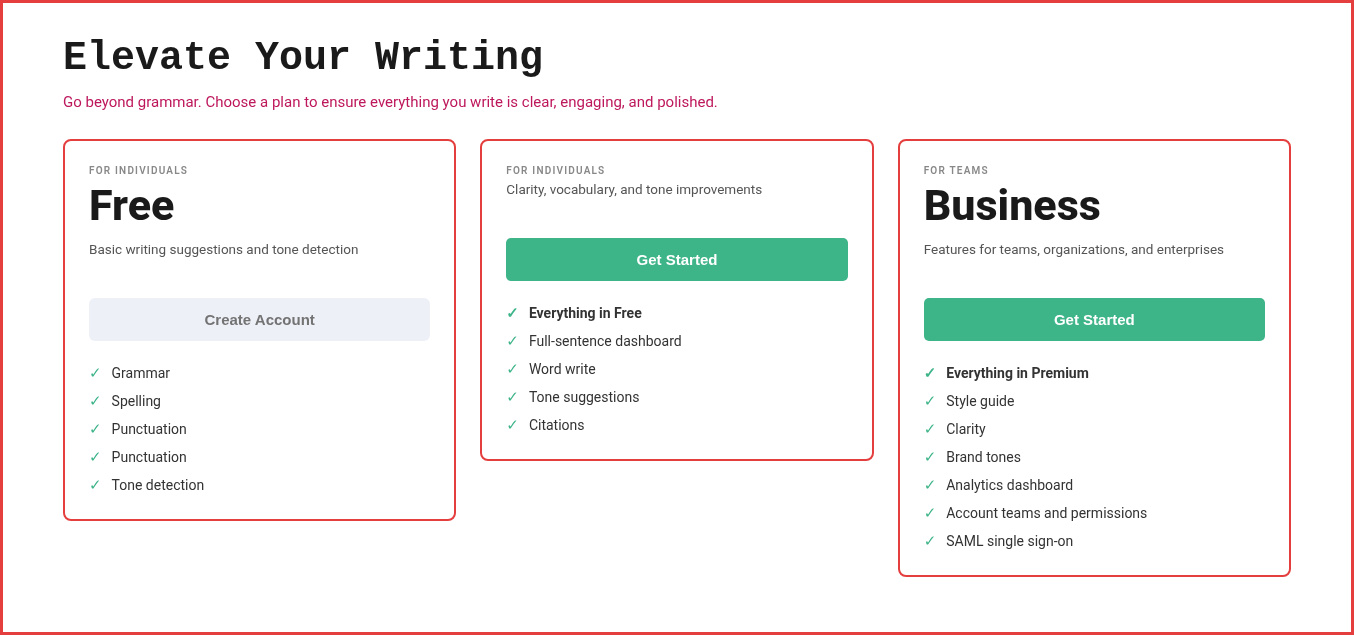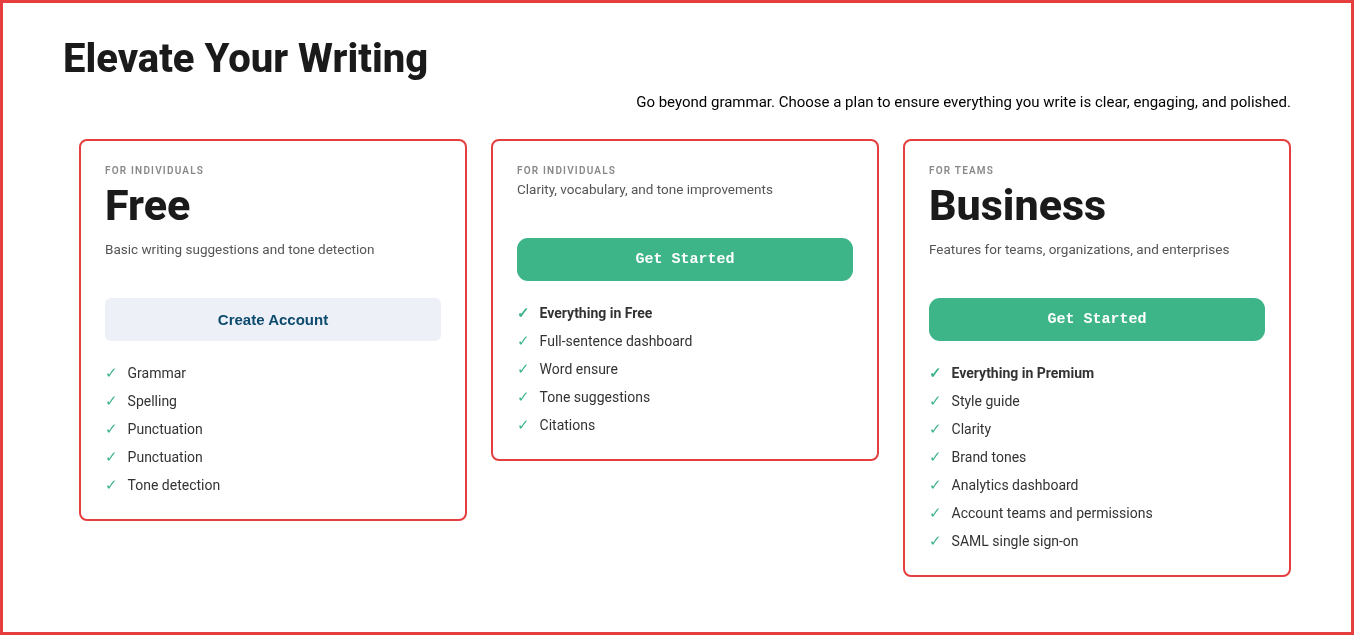--- a/index.html
+++ b/index.html
@@ -21,34 +21,33 @@
       padding: 32px 60px 24px 60px;
       height: 100%;
     }
 
     .page-title {
       font-size: 40px;
       font-weight: 800;
       color: #1a1a1a;
       margin-bottom: 10px;
       line-height: 1.2;
+      font-family: Liberation Mono, monospace;
     }
 
     .page-subtitle {
       font-size: 15px;
-      color: #000000;
+      color: #be185d;
       margin-bottom: 28px;
-      text-align: right;
     }
 
     .plans-container {
       display: flex;
       gap: 24px;
       align-items: flex-start;
-      margin-left: 16px;
     }
 
     .plan-card {
       flex: 1;
       border: 2px solid #e53e3e;
       border-radius: 8px;
       padding: 24px 24px 20px 24px;
       background: #fff;
       position: relative;
     }
@@ -75,43 +74,42 @@
       margin-bottom: 18px;
       line-height: 1.45;
       min-height: 40px;
     }
 
     .btn-create-account {
       display: block;
       width: 100%;
       padding: 13px;
       background: #eef0f8;
-      color: #0c4a6e;
+      color: #737373;
       font-size: 15px;
       font-weight: 600;
       border: none;
       border-radius: 6px;
       cursor: pointer;
       text-align: center;
       margin-bottom: 18px;
     }
 
     .btn-get-started {
       display: block;
       width: 100%;
       padding: 13px;
       background: #3eb489;
       color: #fff;
       font-size: 15px;
       font-weight: 600;
       border: none;
-      border-radius: 11px;
+      border-radius: 5px;
       cursor: pointer;
       margin-bottom: 18px;
-      font-family: Liberation Mono, monospace;
     }
 
     .feature-list {
       list-style: none;
       padding: 0;
     }
 
     .feature-item {
       display: flex;
       align-items: center;
@@ -176,21 +174,21 @@
           <li class="feature-item bold-item">
             <span class="check-icon">✓</span>
             <span>Everything in Free</span>
           </li>
           <li class="feature-item">
             <span class="check-icon">✓</span>
             <span>Full-sentence dashboard</span>
           </li>
           <li class="feature-item">
             <span class="check-icon">✓</span>
-            <span>Word ensure</span>
+            <span>Word write</span>
           </li>
           <li class="feature-item">
             <span class="check-icon">✓</span>
             <span>Tone suggestions</span>
           </li>
           <li class="feature-item">
             <span class="check-icon">✓</span>
             <span>Citations</span>
           </li>
         </ul>

